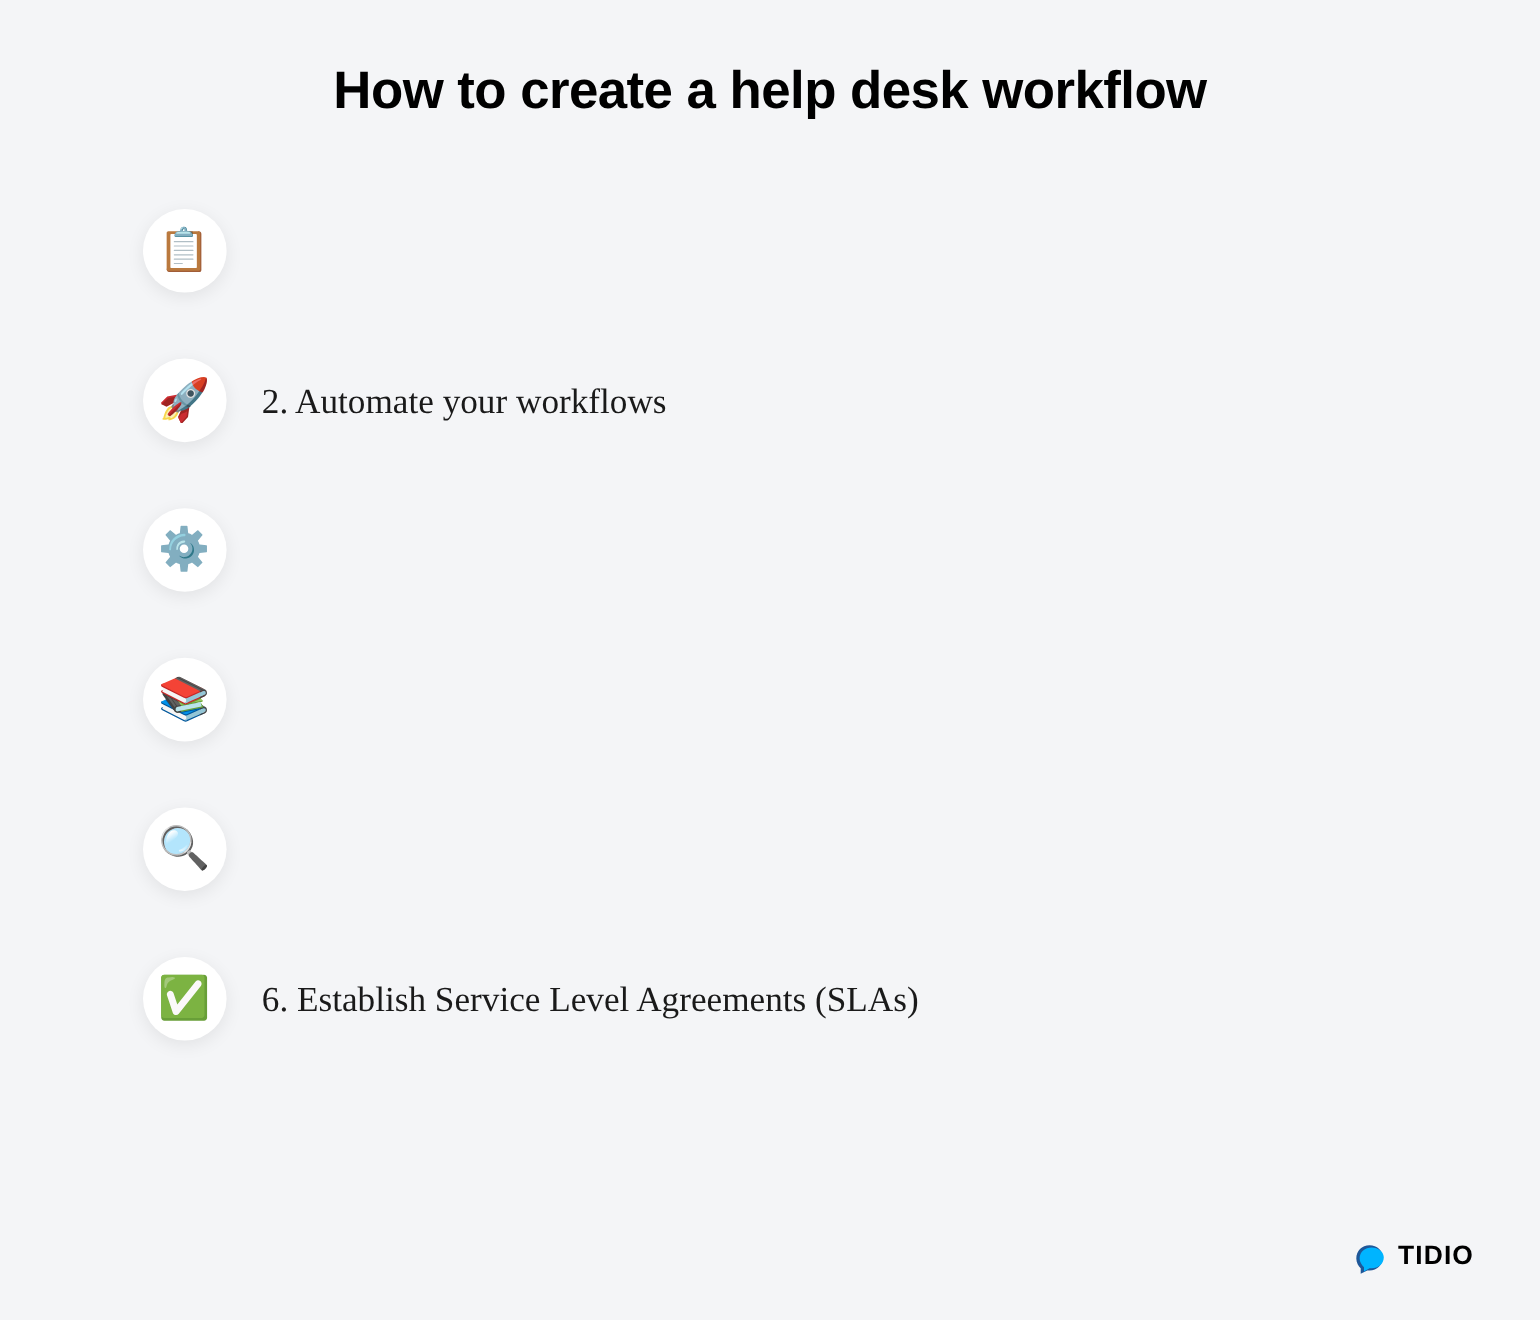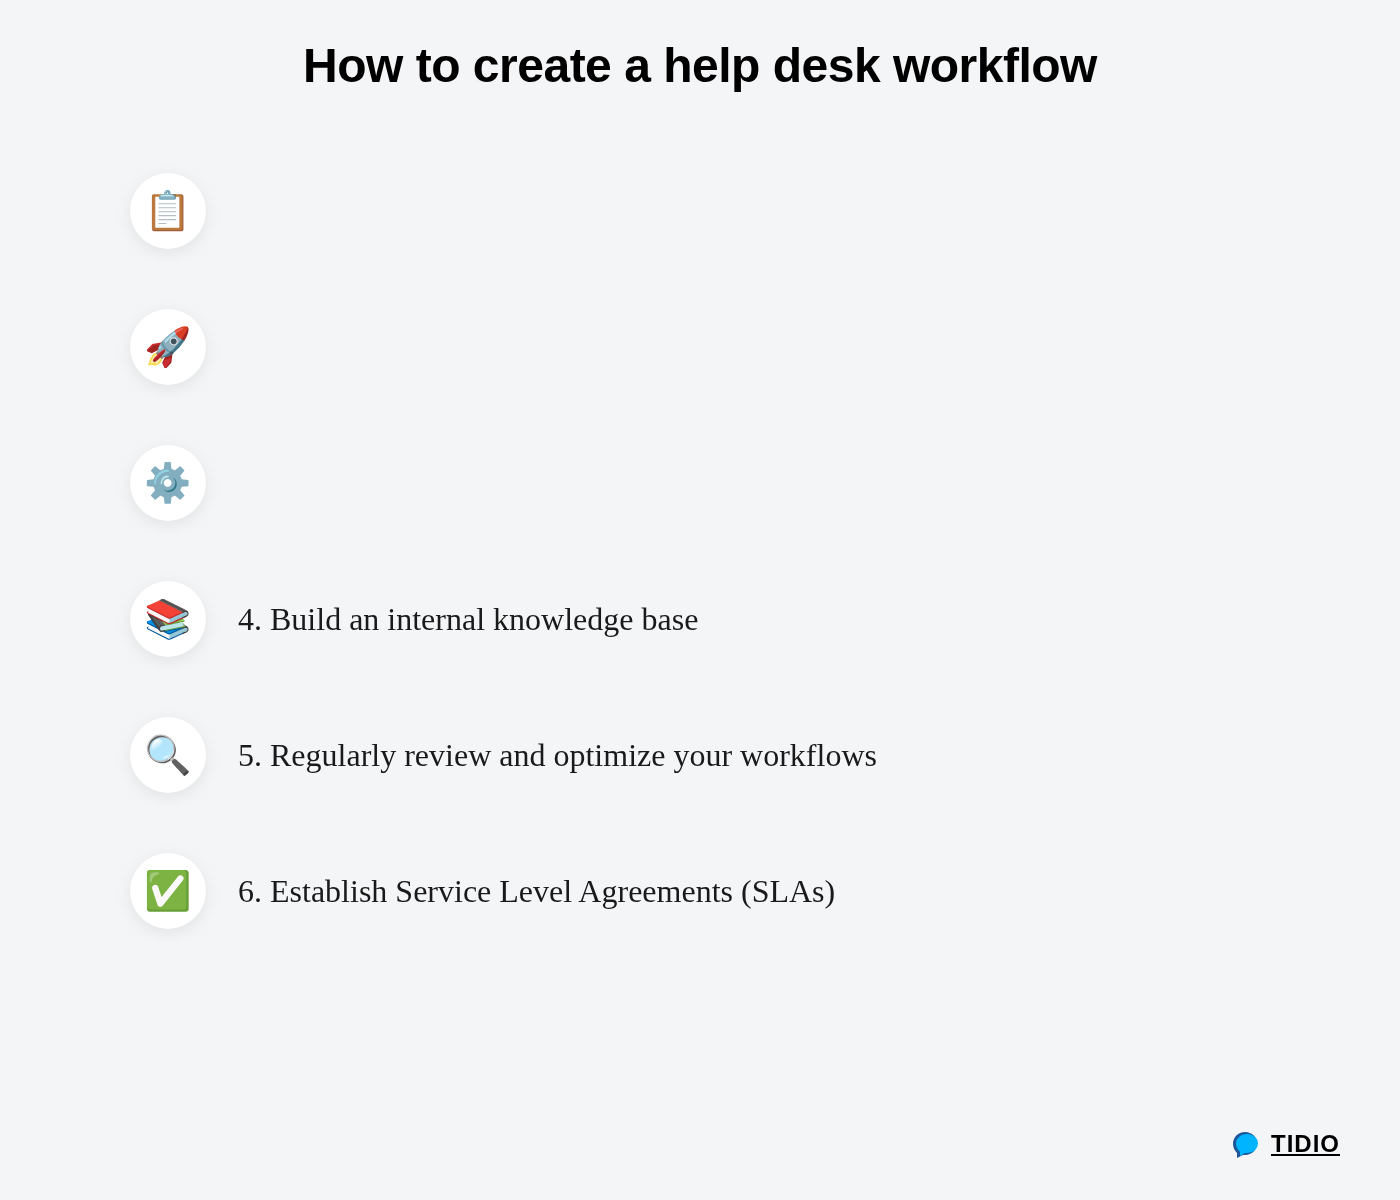--- a/index.html
+++ b/index.html
@@ -13,21 +13,21 @@
       background: #f4f5f7;
       font-family: Georgia, 'Times New Roman', serif;
       position: relative;
     }
     .title {
       font-family: -apple-system, BlinkMacSystemFont, 'Segoe UI', Arial, sans-serif;
       font-weight: 800;
       font-size: 48px;
       color: #000;
       text-align: center;
-      padding-top: 38px;
+      padding-top: 55px;
       letter-spacing: -0.5px;
     }
     .steps {
       margin-top: 80px;
       padding-left: 130px;
       display: flex;
       flex-direction: column;
       gap: 60px;
     }
     .step {
@@ -53,23 +53,22 @@
     .step-text {
       font-size: 32px;
       color: #1a1a1a;
       font-family: Georgia, 'Times New Roman', serif;
     }
     .logo {
       position: absolute;
       bottom: 40px;
       right: 60px;
       display: flex;
-      align-items: center;
+      align-items: flex-start;
       gap: 10px;
-      text-decoration: underline;
     }
     .logo-text {
       font-family: -apple-system, BlinkMacSystemFont, 'Segoe UI', Arial, sans-serif;
       font-weight: 700;
       font-size: 24px;
       letter-spacing: 1px;
       color: #000;
     }
     .logo-icon {
       width: 32px;
@@ -86,40 +85,39 @@
   <div class="step">
     <div class="icon-circle">
       <span class="icon-emoji">📋</span>
     </div>
   </div>
 
   <div class="step">
     <div class="icon-circle">
       <span class="icon-emoji">🚀</span>
     </div>
+    <div class="step-text">2. Automate your workflows</div>
   </div>
 
   <div class="step">
     <div class="icon-circle">
       <span class="icon-emoji">⚙️</span>
     </div>
   </div>
 
   <div class="step">
     <div class="icon-circle">
       <span class="icon-emoji">📚</span>
     </div>
-    <div class="step-text">4. Build an internal knowledge base</div>
   </div>
 
   <div class="step">
     <div class="icon-circle">
       <span class="icon-emoji">🔍</span>
     </div>
-    <div class="step-text">5. Regularly review and optimize your workflows</div>
   </div>
 
   <div class="step">
     <div class="icon-circle">
       <span class="icon-emoji">✅</span>
     </div>
     <div class="step-text">6. Establish Service Level Agreements (SLAs)</div>
   </div>
 </div>
 

